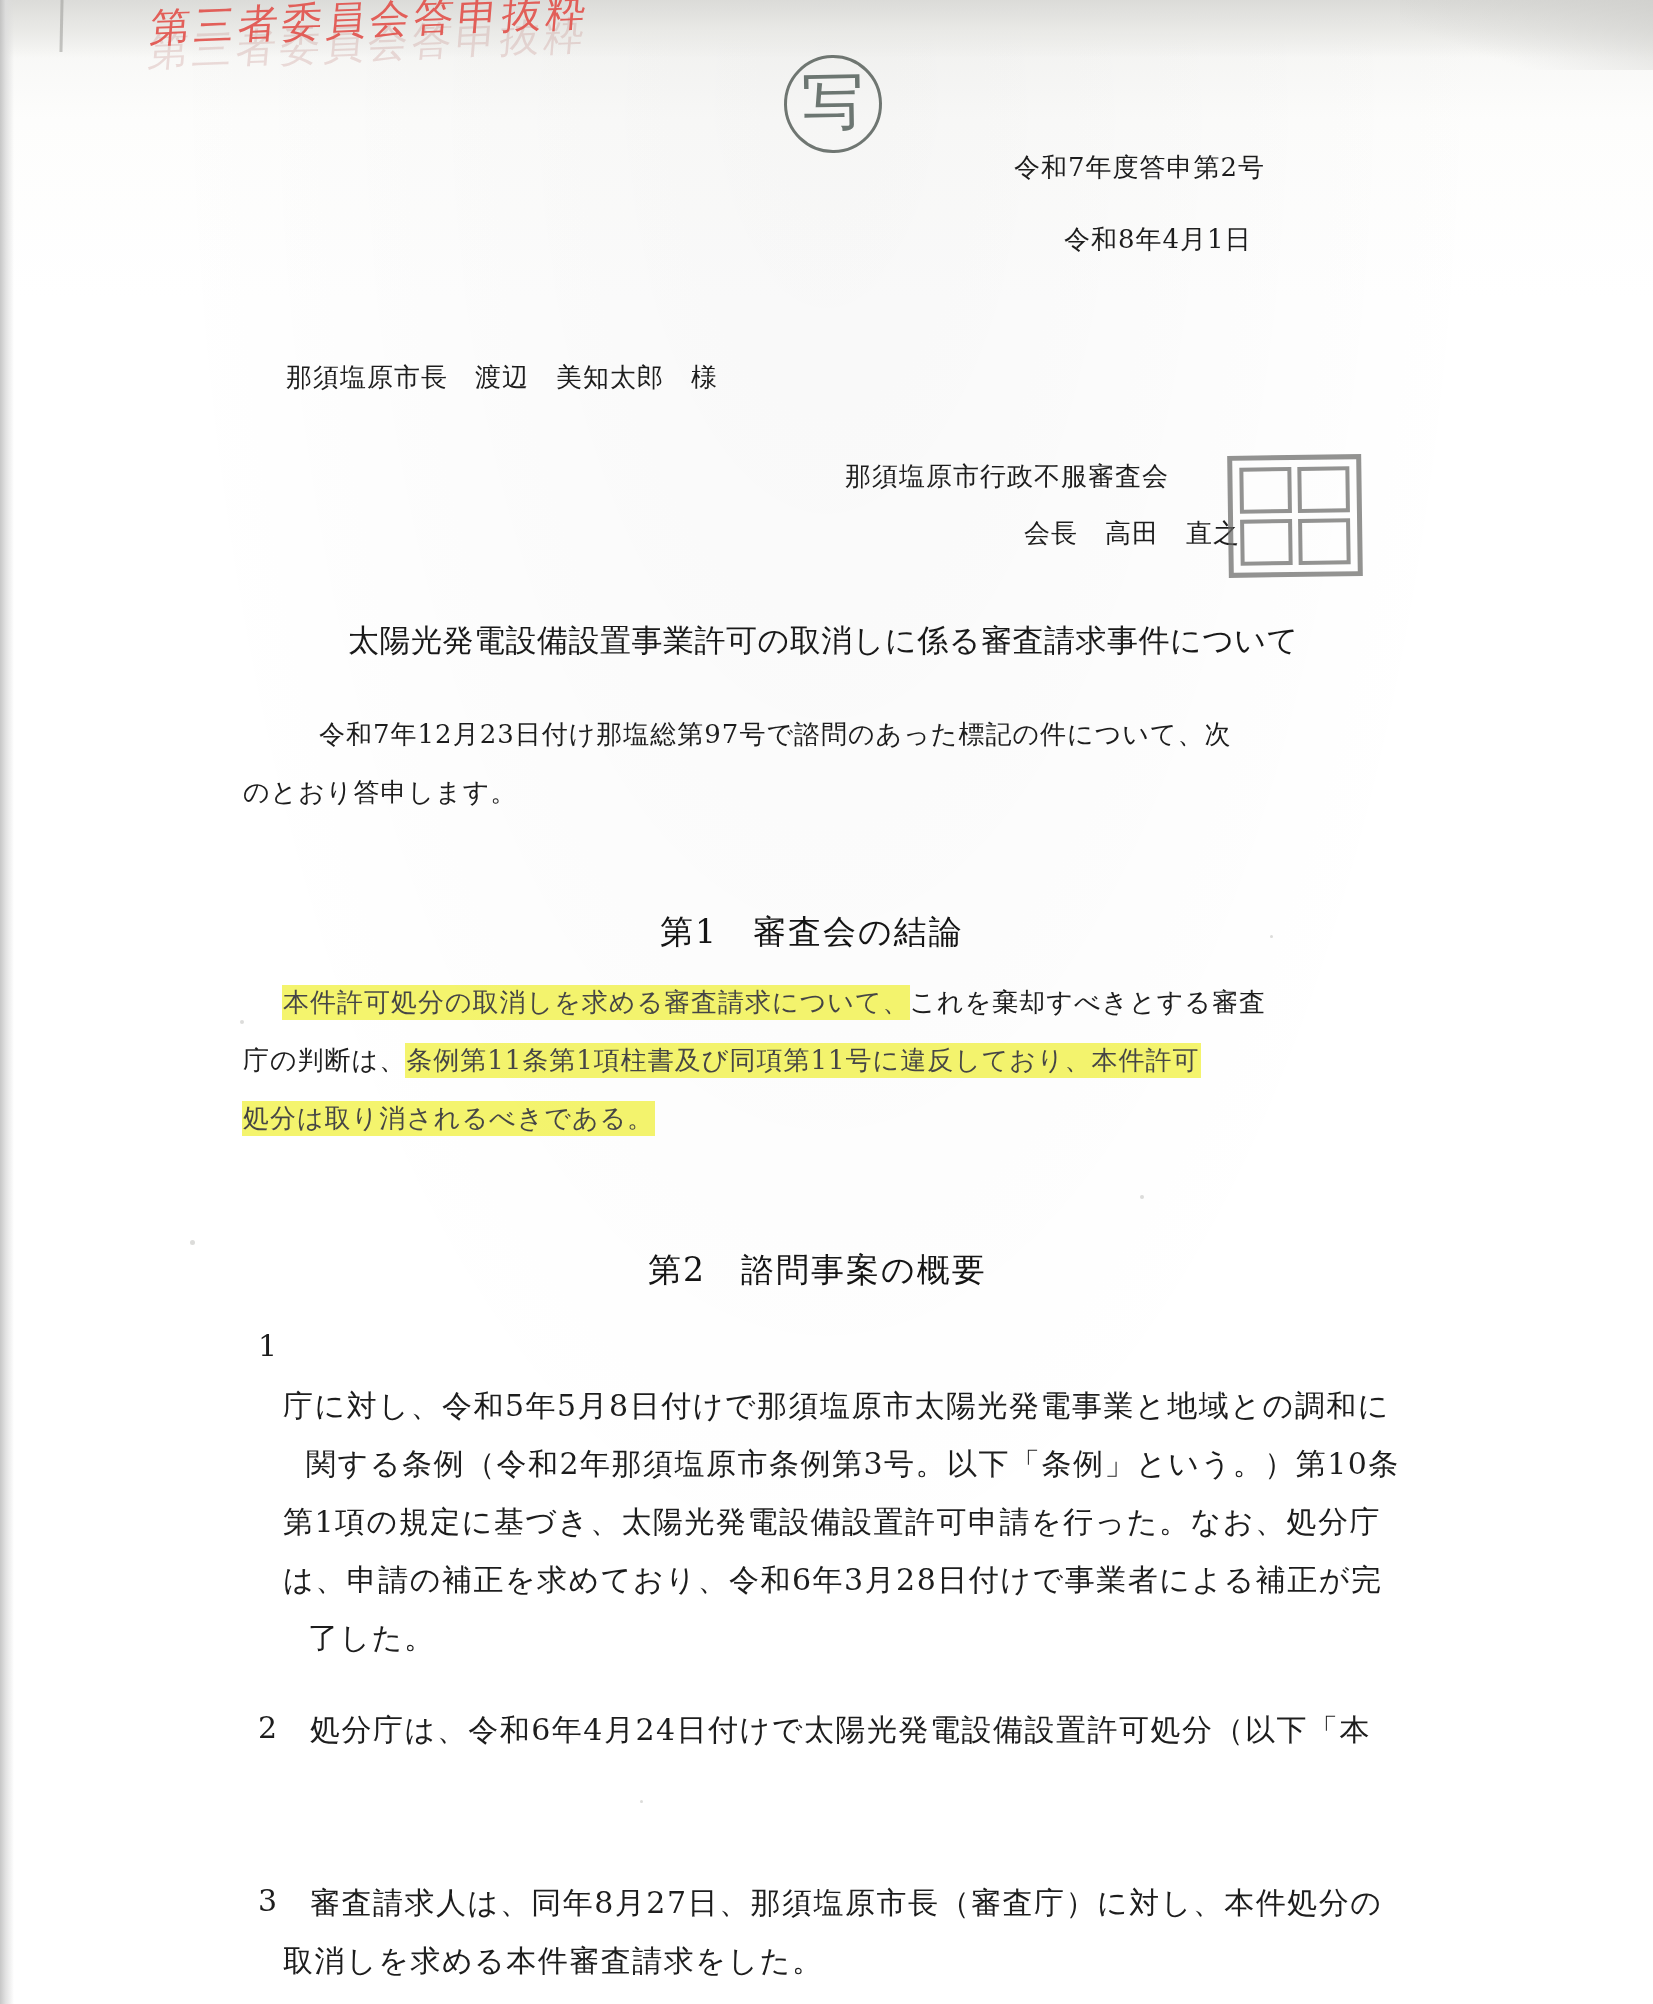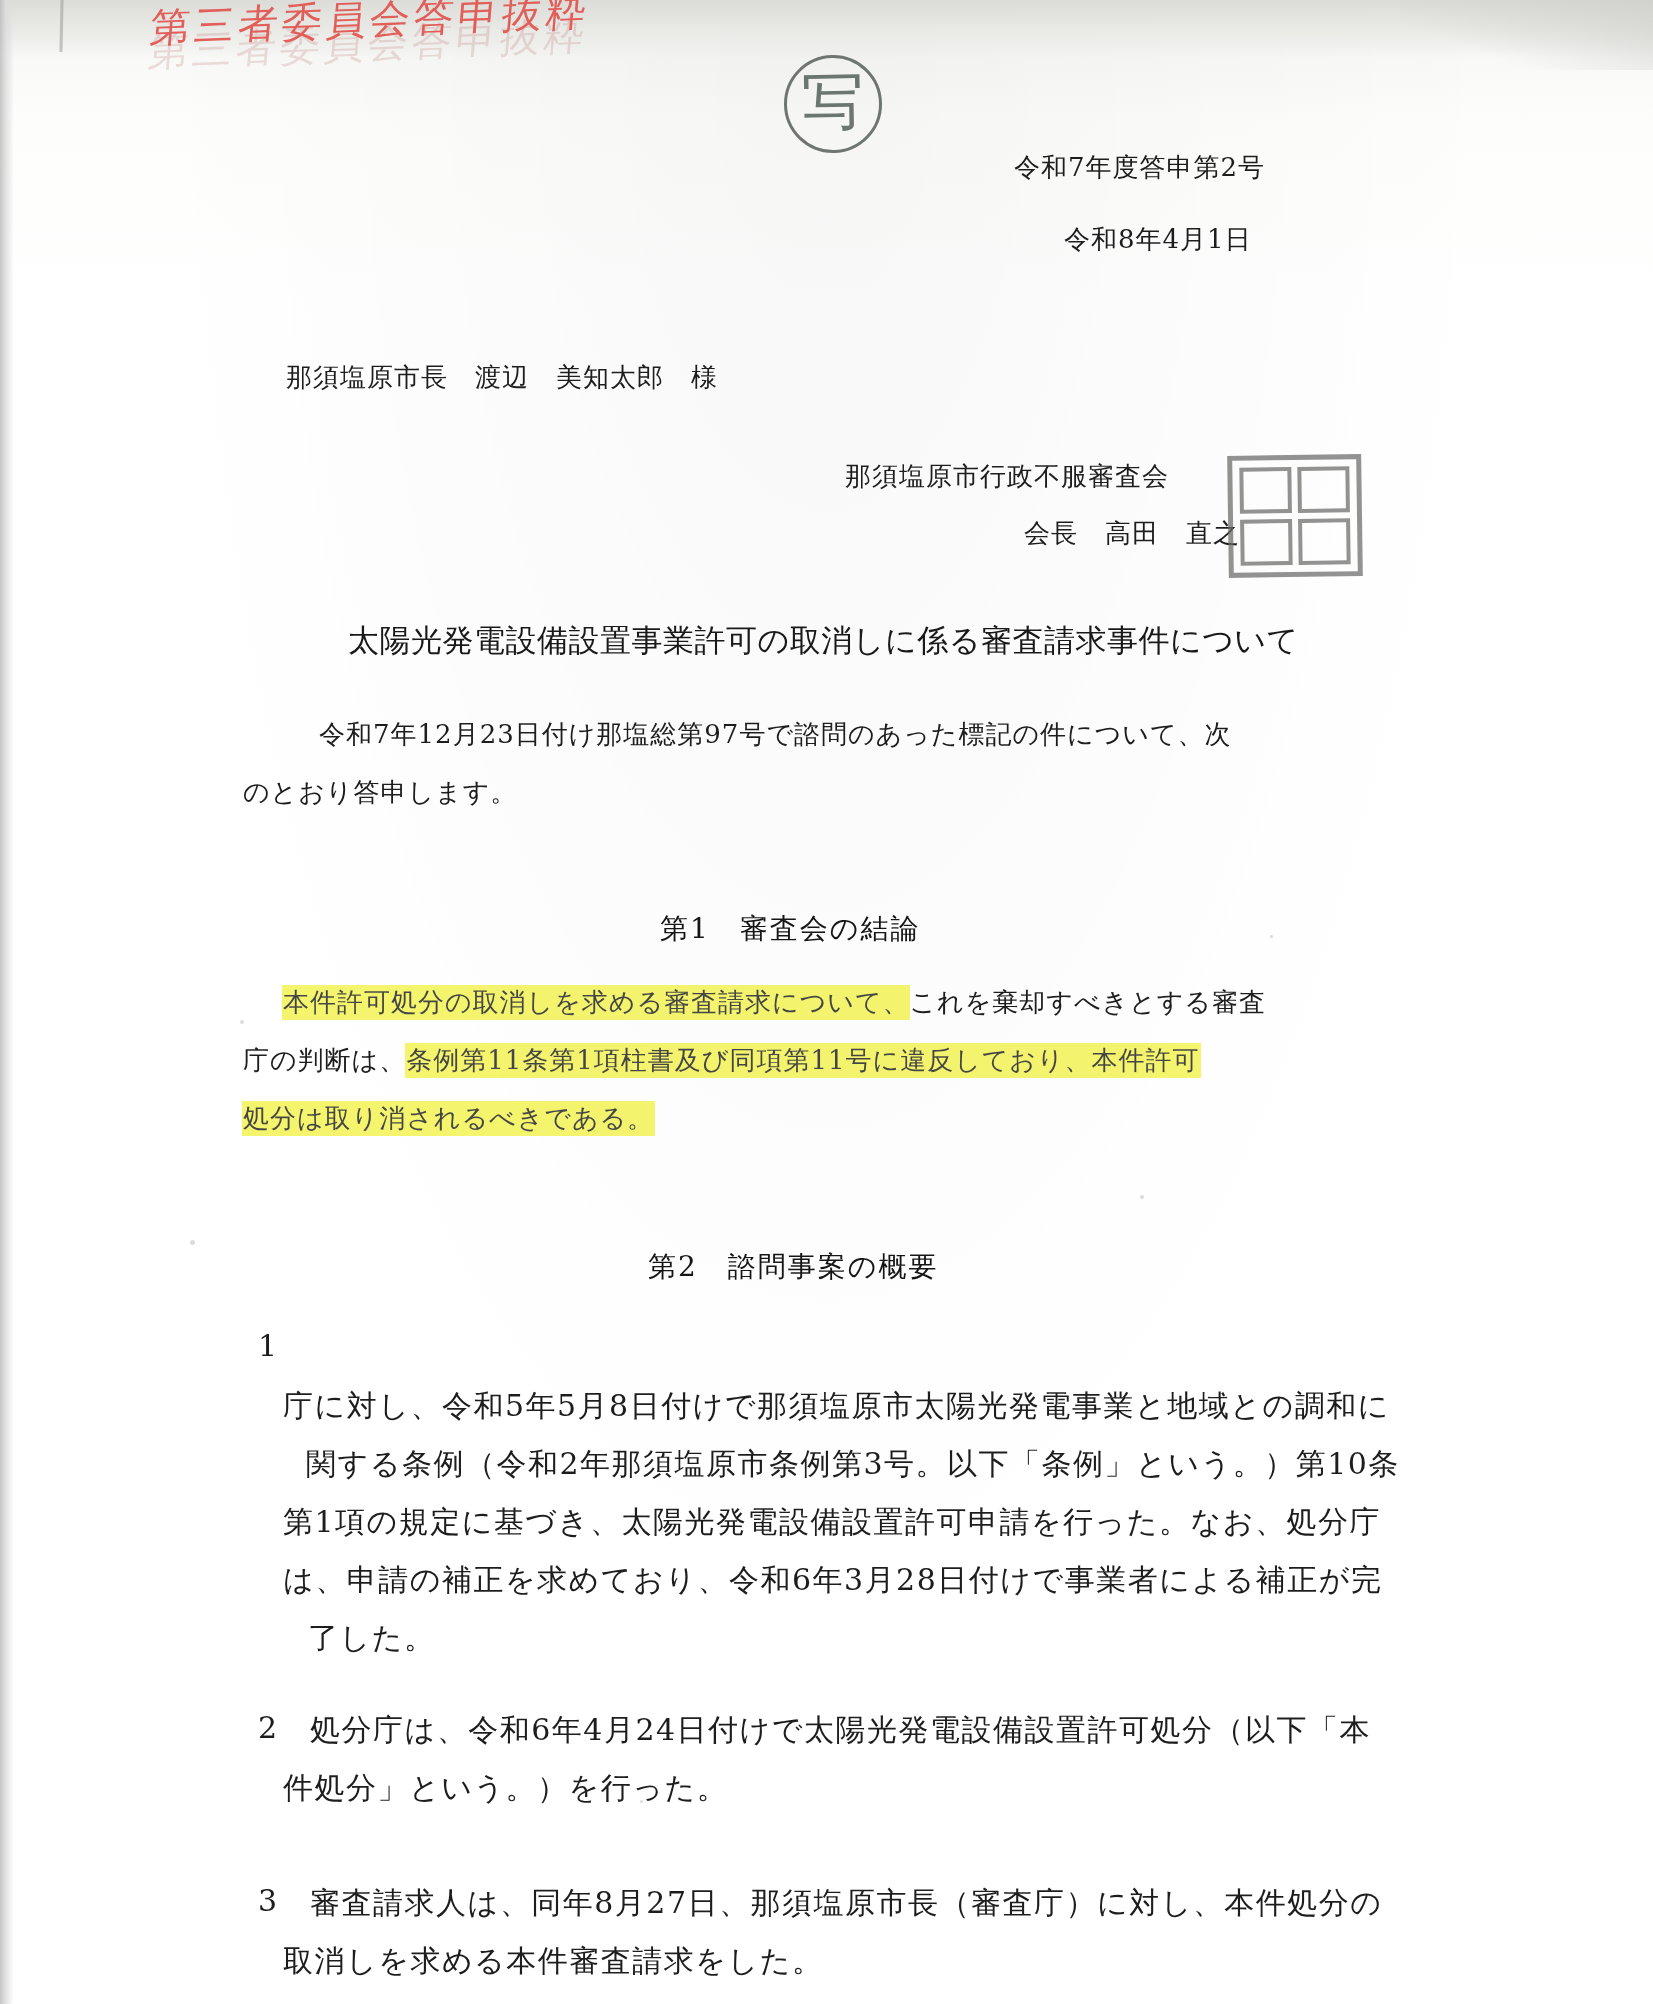--- a/index.html
+++ b/index.html
@@ -143,21 +143,21 @@
     color: #1d1d1d;
     white-space: nowrap;
     font-size: 30px;
     letter-spacing: 1.5px;
   }
   .heading-line {
     position: absolute;
     font-family: "DejaVu Serif", "Liberation Serif", serif;
     color: #151515;
     white-space: nowrap;
-    font-size: 28px;
+    font-size: 33px;
     letter-spacing: 2px;
   }
   .title-line {
     position: absolute;
     font-family: "DejaVu Serif", "Liberation Serif", serif;
     color: #191919;
     white-space: nowrap;
     font-size: 31px;
     letter-spacing: 0.5px;
   }
@@ -228,19 +228,18 @@
 
   <div class="num-line" style="left:258px;top:1328px;">1</div>
   <div class="num-line" style="left:283px;top:1386px;">庁に対し、令和5年5月8日付けで那須塩原市太陽光発電事業と地域との調和に</div>
   <div class="num-line" style="left:283px;top:1444px;margin-left:23px;">関する条例（令和2年那須塩原市条例第3号。以下「条例」という。）第10条</div>
   <div class="num-line" style="left:283px;top:1502px;">第1項の規定に基づき、太陽光発電設備設置許可申請を行った。なお、処分庁</div>
   <div class="num-line" style="left:283px;top:1560px;">は、申請の補正を求めており、令和6年3月28日付けで事業者による補正が完</div>
   <div class="num-line" style="left:283px;top:1618px;margin-left:25px;">了した。</div>
 
   <div class="num-line" style="left:258px;top:1710px;">2</div>
   <div class="num-line" style="left:310px;top:1710px;">処分庁は、令和6年4月24日付けで太陽光発電設備設置許可処分（以下「本</div>
-  <div class="num-line" style="left:283px;top:1768px;">件処分」という。）を行った。</div>
 
   <div class="num-line" style="left:258px;top:1883px;">3</div>
   <div class="num-line" style="left:310px;top:1883px;">審査請求人は、同年8月27日、那須塩原市長（審査庁）に対し、本件処分の</div>
   <div class="num-line" style="left:283px;top:1941px;">取消しを求める本件審査請求をした。</div>
 
 </div>
 
 </body></html>

